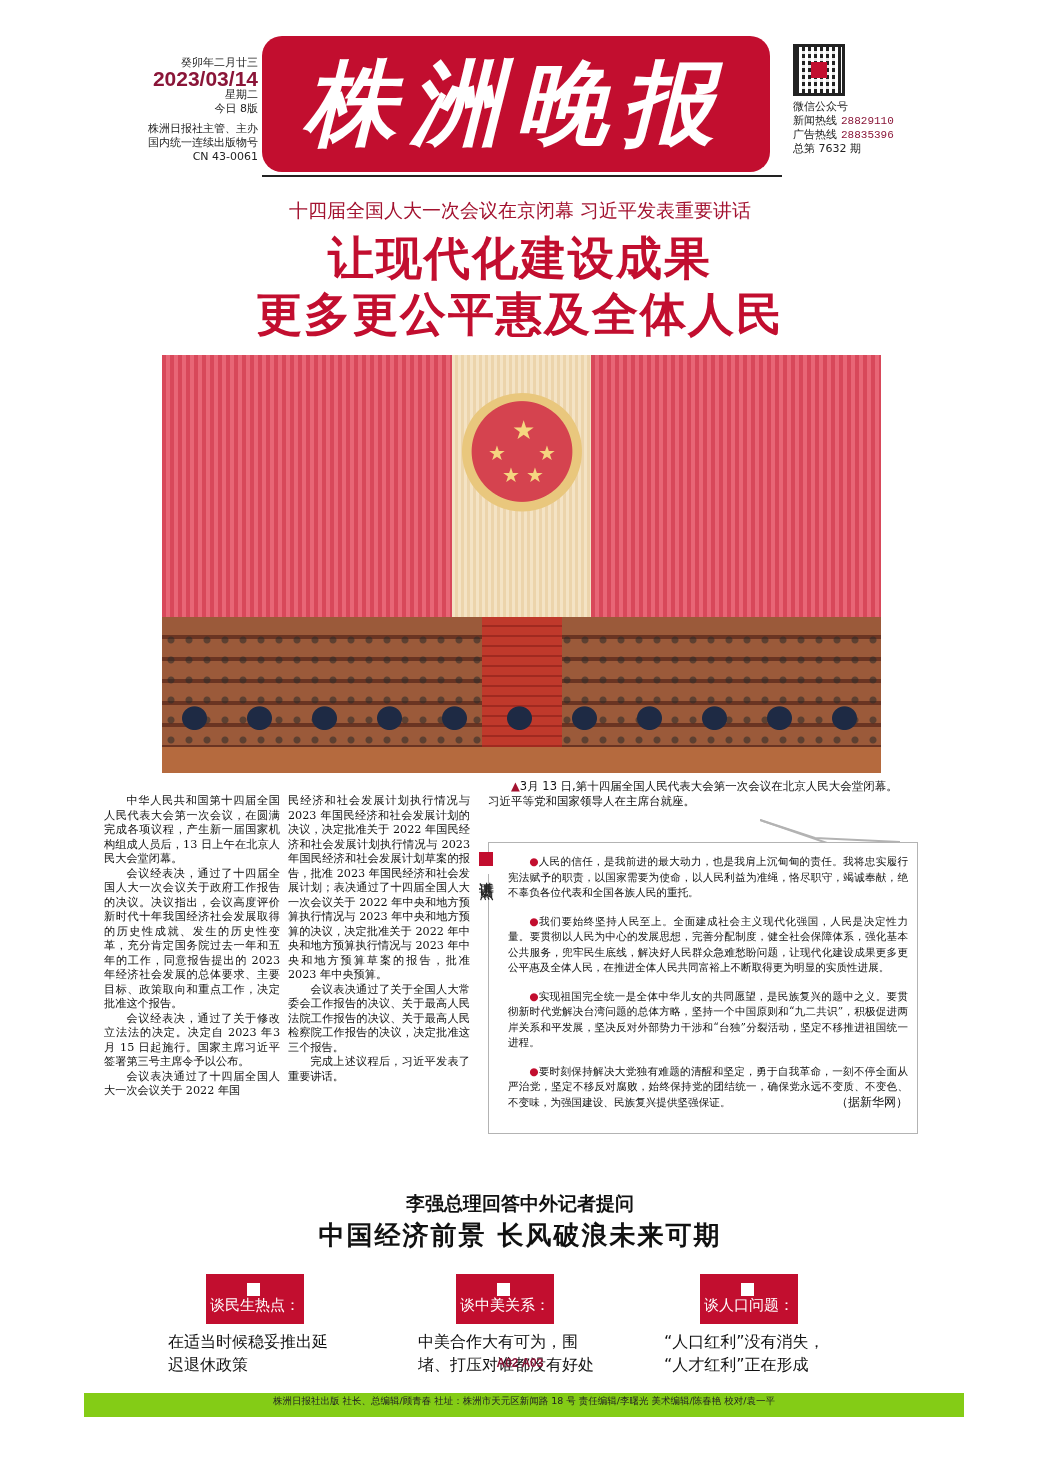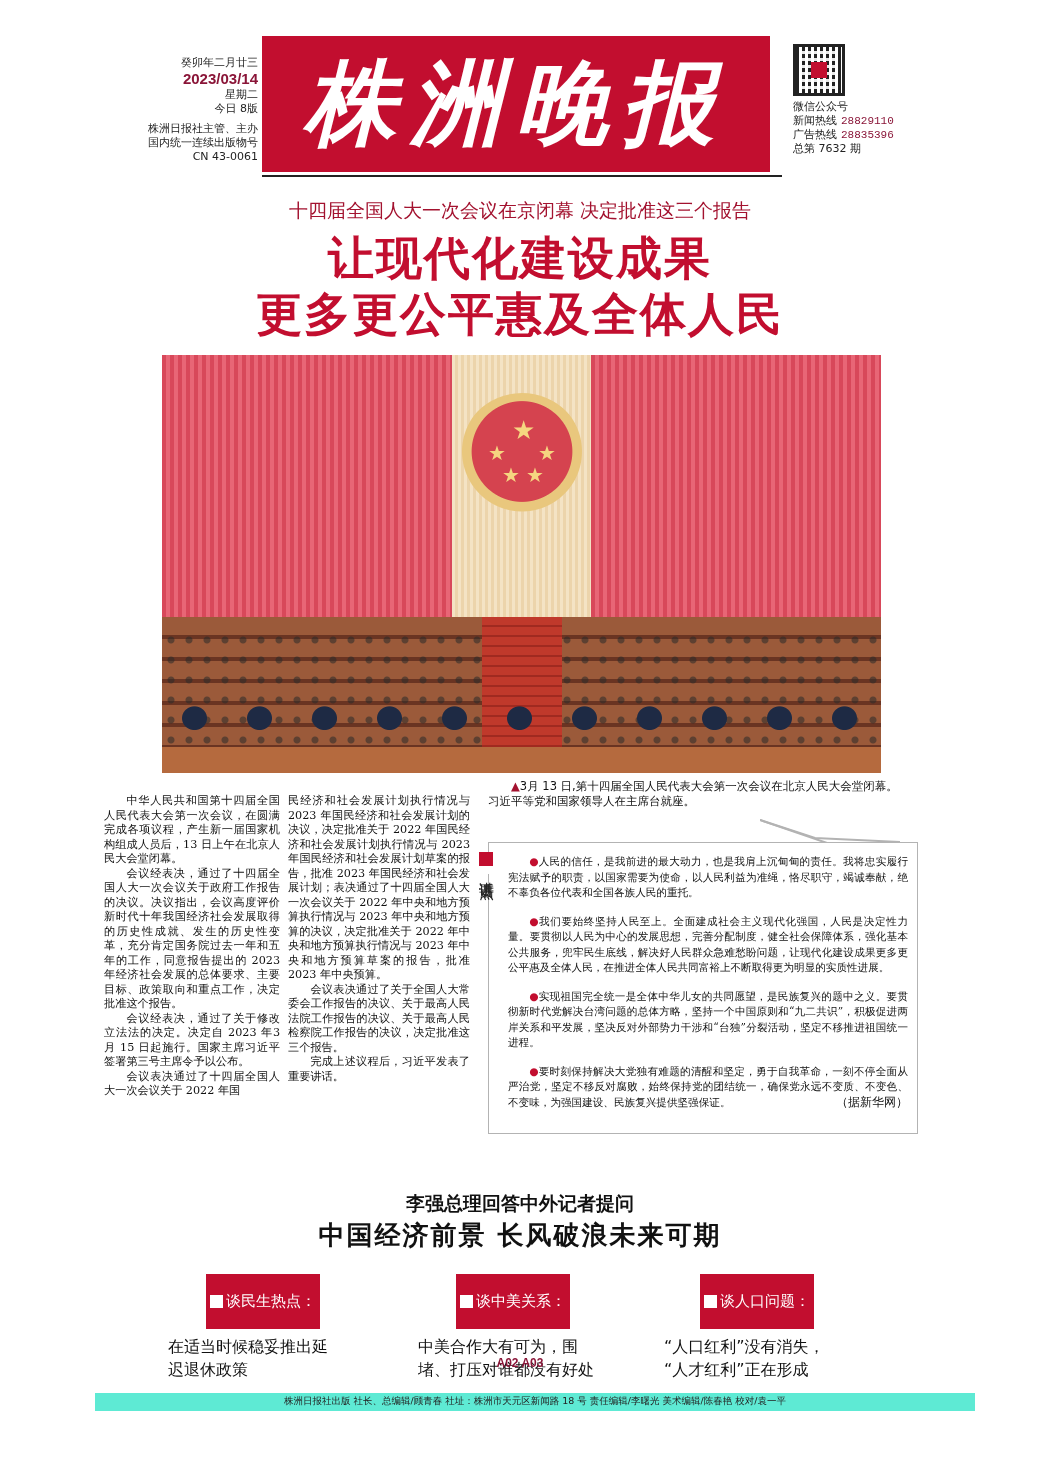--- a/index.html
+++ b/index.html
@@ -1,23 +1,23 @@
 <!DOCTYPE html>
 <html><head>
   <meta charset="utf-8">
   <style>
     * { box-sizing: border-box; margin: 0; padding: 0; }
     html, body { width: 1039px; height: 1459px; background: #ffffff; overflow: hidden; }
     body { position: relative; font-family: "DejaVu Sans", sans-serif; color: #1a1a1a; }
 
     
     .left-meta { position: absolute; left: 130px; top: 56px; width: 128px; text-align: right; font-size: 11px; line-height: 14px; color: #222; }
-    .left-meta .date { font-family: "Liberation Sans", sans-serif; font-weight: bold; font-size: 15px; color: #8a1538; line-height: 18px; }
+    .left-meta .date { font-family: "Liberation Sans", sans-serif; font-weight: bold; font-size: 21px; color: #8a1538; line-height: 18px; }
     .left-meta .gap { height: 6px; }
-    .masthead { position: absolute; left: 262px; top: 36px; width: 508px; height: 136px; background: #c20e2f; display: flex; align-items: center; justify-content: center; }
+    .masthead { position: absolute; left: 262px; top: 36px; width: 508px; height: 136px; background: #c20e2f; display: flex; align-items: center; justify-content: center; border-radius: 20px; }
     .masthead span { color: #fff; font-family: "DejaVu Serif", serif; font-weight: bold; font-size: 92px; letter-spacing: 14px; font-style: italic; }
     .masthead-rule { position: absolute; left: 262px; top: 175px; width: 520px; height: 2px; background: #222; }
     .right-meta { position: absolute; left: 793px; top: 44px; width: 140px; font-size: 11px; line-height: 14px; color: #222; }
     .qr { width: 52px; height: 52px; background:
       repeating-linear-gradient(90deg, #222 0 3px, #fff 3px 6px),
       #fff; position: relative; border: 3px solid #222; margin-bottom: 4px; }
     .qr::before { content: ""; position: absolute; inset: 4px; background:
       repeating-linear-gradient(0deg, rgba(255,255,255,.9) 0 3px, transparent 3px 7px); }
     .qr::after { content: ""; position: absolute; left: 15px; top: 15px; width: 16px; height: 16px; background: #c20e2f; }
     .right-meta .num { font-family: Liberation Mono, monospace; color: #8a1538; margin-left: 4px; margin-top: 12px; }
@@ -64,34 +64,34 @@
     .kp-body { position: absolute; left: 508px; top: 854px; width: 400px; font-family: "DejaVu Serif", serif; font-size: 10.6px; line-height: 15.5px; color: #111; text-align: justify; }
     .kp-body p { text-indent: 2em; margin-bottom: 13px; }
     .kp-body .dot { color: #c20e2f; }
     .kp-body .src { float: right; font-family: "DejaVu Sans", sans-serif; font-size: 12px; }
 
     
     .sub-kicker { position: absolute; left: 200px; top: 1191px; width: 640px; text-align: center; font-size: 19px; color: #111; font-weight: bold; }
     .sub-head { position: absolute; left: 200px; top: 1218px; width: 640px; text-align: center; font-size: 26px; font-weight: bold; color: #111; letter-spacing: 2px; }
 
     .topic { position: absolute; top: 1274px; width: 210px; }
-    .topic .tag { display: inline-flex; align-items: center; background: #c20e2f; color: #fff; font-size: 15px; padding: 18px 4px; }
+    .topic .tag { display: inline-flex; align-items: center; background: #c20e2f; color: #fff; font-size: 15px; padding: 9px 4px; flex-direction: column; }
     .topic .tag .box { display: inline-block; width: 13px; height: 13px; background: #fff; margin-right: 3px; }
     .topic .text { margin-top: 6px; font-size: 16px; line-height: 23px; color: #111; }
     .topic.t1 { left: 168px; }
     .topic.t1 .tag { margin-left: 38px; }
     .topic.t2 { left: 418px; }
     .topic.t2 .tag { margin-left: 38px; }
     .topic.t3 { left: 664px; }
     .topic.t3 .tag { margin-left: 36px; }
 
     .pages { position: absolute; left: 160px; top: 1356px; width: 720px; text-align: center; font-family: "Liberation Sans", sans-serif; font-weight: bold; font-size: 12px; color: #8a1538; }
 
     
-    .footer { position: absolute; left: 95px; top: 1393px; width: 880px; height: 18px; background: #5eead4; text-align: center; font-size: 9.5px; line-height: 16px; color: #222; white-space: nowrap; }
+    .footer { position: absolute; left: 84px; top: 1393px; width: 880px; height: 24px; background: #84cc16; text-align: center; font-size: 9.5px; line-height: 16px; color: #222; white-space: nowrap; }
   </style>
 </head>
 <body>
 
 <div class="left-meta">
   <div>癸卯年二月廿三</div>
   <div class="date">2023/03/14</div>
   <div>星期二</div>
   <div>今日 8版</div>
   <div class="gap"></div>
@@ -110,21 +110,21 @@
   <div>微信公众号</div>
   <div>
     <span>新闻热线</span><span class="num">28829110</span>
   </div>
   <div>
     <span>广告热线</span><span class="num">28835396</span>
   </div>
   <div>总第 7632 期</div>
 </div>
 
-<div class="kicker">十四届全国人大一次会议在京闭幕  决定批准这三个报告</div>
+<div class="kicker">十四届全国人大一次会议在京闭幕  习近平发表重要讲话</div>
 <div class="headline l1">让现代化建设成果</div>
 <div class="headline l2">更多更公平惠及全体人民</div>
 
 <div class="photo" title="第十四届全国人民代表大会第一次会议闭幕会场">
   <div class="drape left"></div>
   <div class="curtain"></div>
   <div class="drape right"></div>
   <div class="emblem">
     <span class="star" style="left:54px;top:22px;font-size:26px;">★</span>
     <span class="star" style="left:30px;top:48px;">★</span>

